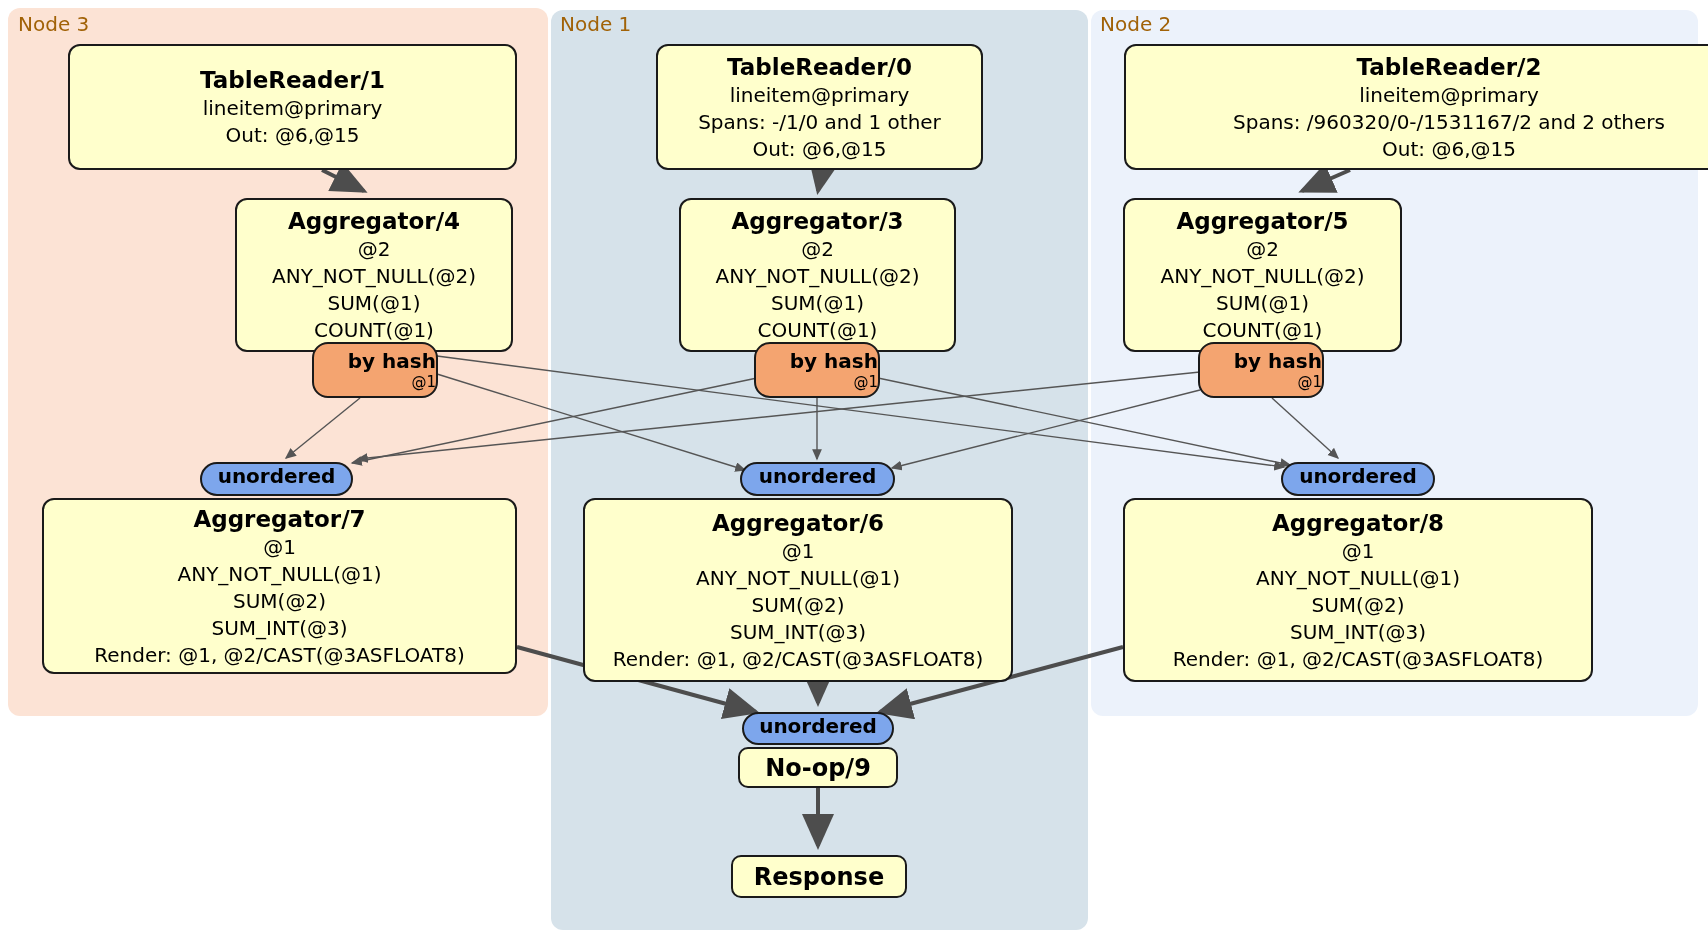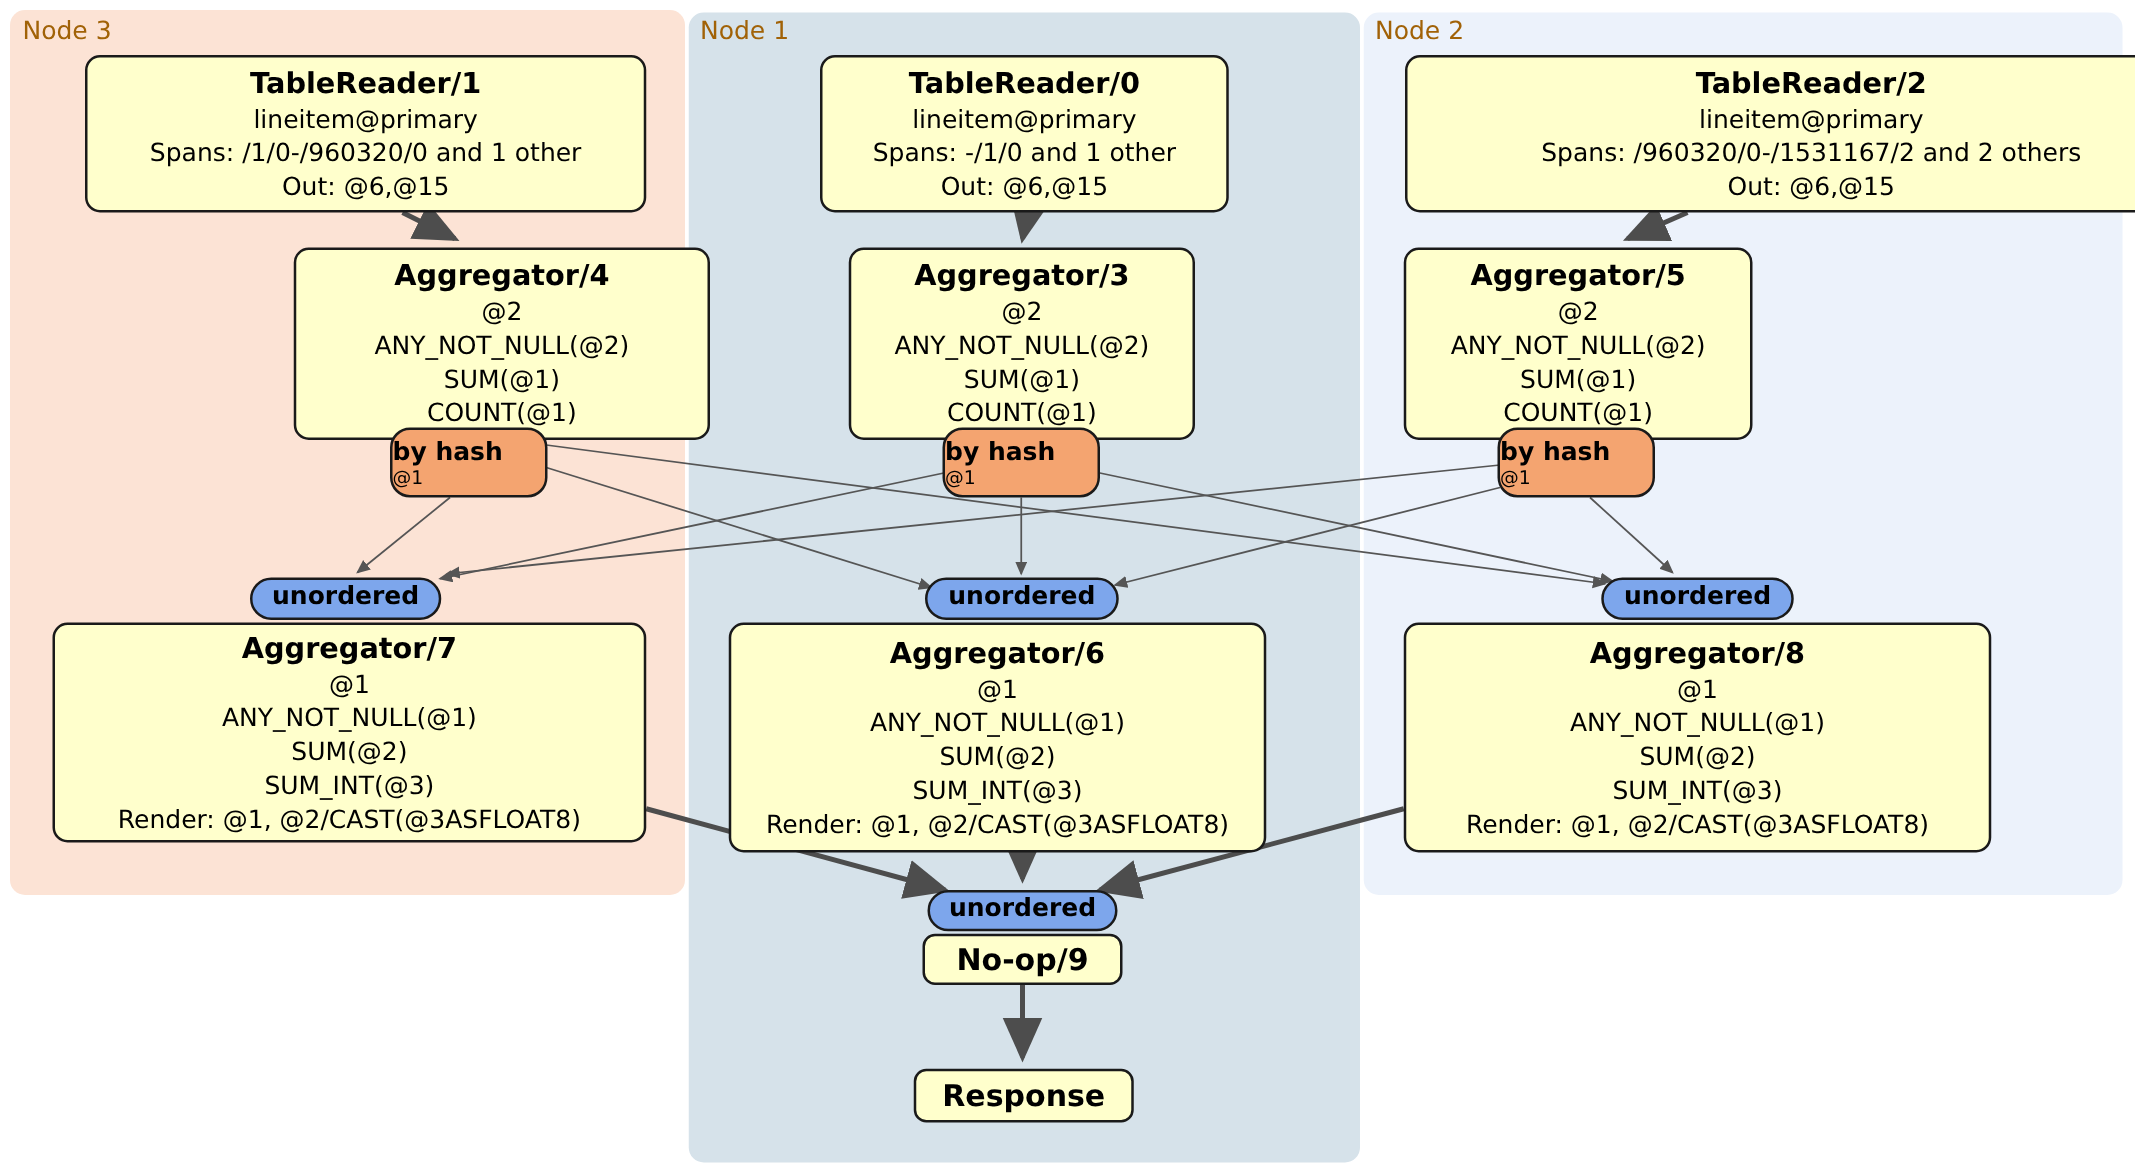--- a/index.html
+++ b/index.html
@@ -20,21 +20,21 @@
     position:absolute;background:var(--box-bg,#ffffcc);
     border:2px solid var(--box-border,#1a1a1a);border-radius:12px;
     display:flex;flex-direction:column;justify-content:center;align-items:center;
     text-align:center;box-sizing:border-box;padding:2px 6px;
   }
   .ptitle{font-size:23px;font-weight:bold;line-height:30px;white-space:nowrap;}
   .pline{font-size:20px;line-height:27px;white-space:nowrap;}
   .router{
     position:absolute;background:var(--router-bg,#f4a470);
     border:2px solid var(--box-border,#1a1a1a);border-radius:16px;
-    display:flex;flex-direction:column;justify-content:center;align-items:flex-start;
+    display:flex;flex-direction:column;justify-content:center;align-items:flex-end;
     box-sizing:border-box;z-index:3;
   }
   .rlabel{font-size:20px;font-weight:bold;line-height:24px;}
   .rdetail{font-size:15px;line-height:18px;}
   .sync{
     position:absolute;background:var(--sync-bg,#7da6ec);
     border:2px solid var(--box-border,#1a1a1a);border-radius:18px;
     display:flex;justify-content:center;align-items:flex-start;
     font-size:20px;font-weight:bold;box-sizing:border-box;z-index:3;
   }
@@ -78,39 +78,38 @@
     <line class="thick" x1="1350" y1="170" x2="1302" y2="191" marker-end="url(#arrow)"></line>
     <line class="thick" x1="517" y1="647" x2="756" y2="712" marker-end="url(#arrow)"></line>
     <line class="thick" x1="818" y1="682" x2="818" y2="703" marker-end="url(#arrow)"></line>
     <line class="thick" x1="1123" y1="647" x2="880" y2="712" marker-end="url(#arrow)"></line>
     <line class="thick" x1="818" y1="788" x2="818" y2="846" marker-end="url(#arrow)"></line>
   </svg>
 
   <div class="pbox" style="left:68px;top:44px;width:449px;height:126px;">
     <div class="ptitle">TableReader/1</div>
     <div class="pline">lineitem@primary</div>
-    <div class="pline">Spans: /1/0-/960320/0 and 1 other</div>
     <div class="pline">Out: @6,@15</div>
   </div>
 
   <div class="pbox" style="left:656px;top:44px;width:327px;height:126px;">
     <div class="ptitle">TableReader/0</div>
     <div class="pline">lineitem@primary</div>
     <div class="pline">Spans: -/1/0 and 1 other</div>
     <div class="pline">Out: @6,@15</div>
   </div>
 
   <div class="pbox" style="left:1124px;top:44px;width:616px;height:126px;padding-left:40px;">
     <div class="ptitle">TableReader/2</div>
     <div class="pline">lineitem@primary</div>
     <div class="pline">Spans: /960320/0-/1531167/2 and 2 others</div>
     <div class="pline">Out: @6,@15</div>
   </div>
 
-  <div class="pbox" style="left:235px;top:198px;width:333px;height:154px;">
+  <div class="pbox" style="left:235px;top:198px;width:278px;height:154px;">
     <div class="ptitle">Aggregator/4</div>
     <div class="pline">@2</div>
     <div class="pline">ANY_NOT_NULL(@2)</div>
     <div class="pline">SUM(@1)</div>
     <div class="pline">COUNT(@1)</div>
   </div>
 
   <div class="pbox" style="left:679px;top:198px;width:277px;height:154px;">
     <div class="ptitle">Aggregator/3</div>
     <div class="pline">@2</div>

